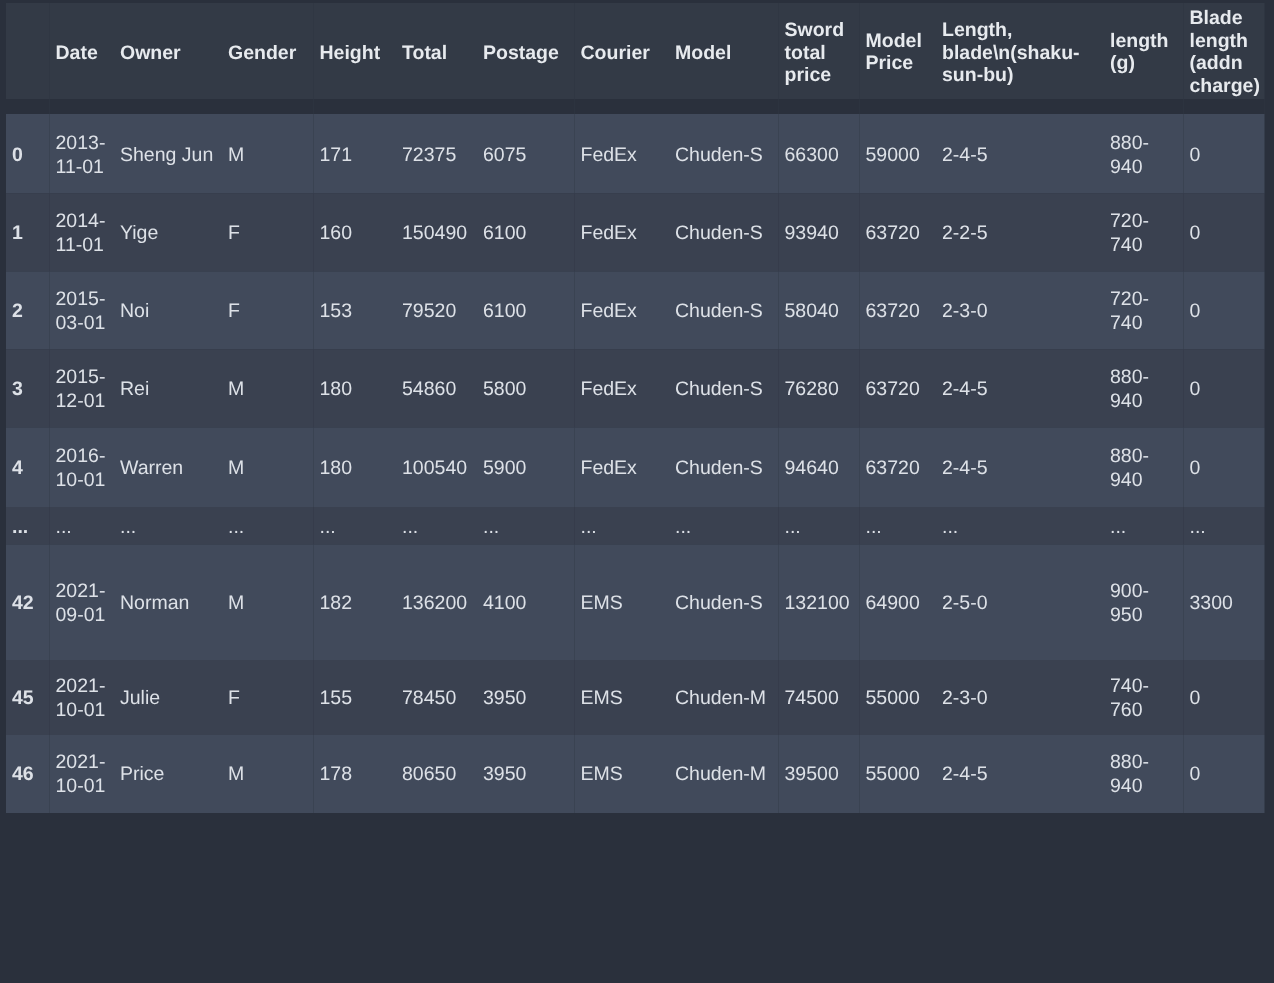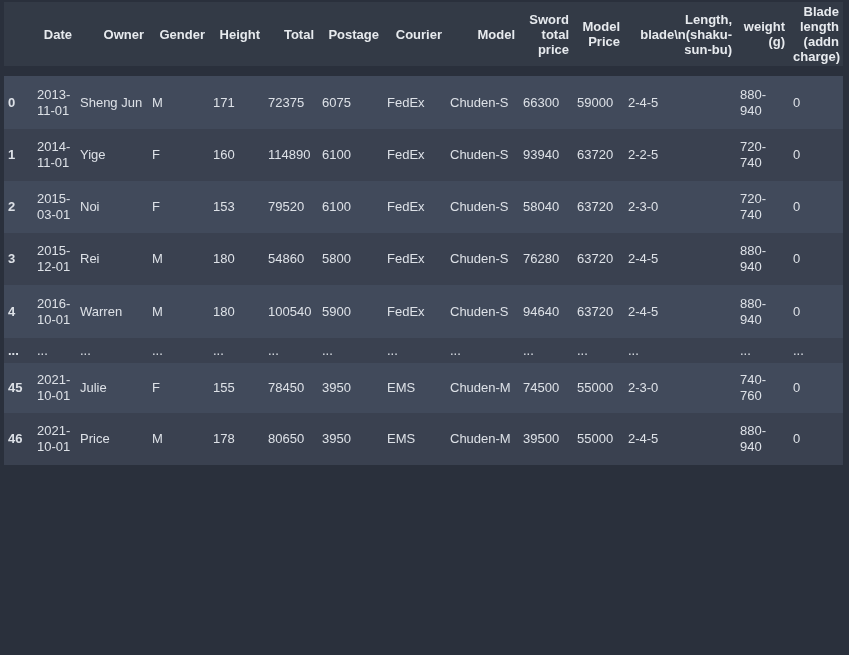--- a/index.html
+++ b/index.html
@@ -13,21 +13,21 @@
   table.df {
     border-collapse:separate; border-spacing:0;
     table-layout:fixed; width:839px;
     color:var(--text, #dde1e7);
     font-size:13px; line-height:16px;
   }
   thead tr { height:74px; }
   thead th {
     background:var(--header_bg, #333a46);
     color:var(--header_text, #e7eaee);
-    font-weight:bold; text-align:right; vertical-align:middle;
+    font-weight:bold; text-align:left; vertical-align:middle;
     padding:2px 4px; line-height:15px;
     border-bottom:10px solid var(--page_bg, #2a303c);
     overflow:hidden;
   }
   tbody th, tbody td {
     text-align:left; vertical-align:middle;
     padding:2px 4px; overflow:hidden;
   }
   tbody th { font-weight:bold; }
   tbody td { font-weight:normal; }
@@ -62,21 +62,21 @@
         <th>Owner</th>
         <th>Gender</th>
         <th>Height</th>
         <th>Total</th>
         <th>Postage</th>
         <th>Courier</th>
         <th>Model</th>
         <th>Sword total price</th>
         <th>Model Price</th>
         <th>Length, blade\n(shaku-sun-bu)</th>
-        <th>weight (g)</th>
+        <th>length (g)</th>
         <th>Blade length (addn charge)</th>
       </tr>
     </thead>
     <tbody>
       <tr style="height:53px">
         <th>0</th>
         <td>2013-11-01</td>
         <td>Sheng Jun</td>
         <td>M</td>
         <td>171</td>
@@ -89,21 +89,21 @@
         <td>2-4-5</td>
         <td>880-940</td>
         <td>0</td>
       </tr>
       <tr style="height:52px">
         <th>1</th>
         <td>2014-11-01</td>
         <td>Yige</td>
         <td>F</td>
         <td>160</td>
-        <td>114890</td>
+        <td>150490</td>
         <td>6100</td>
         <td>FedEx</td>
         <td>Chuden-S</td>
         <td>93940</td>
         <td>63720</td>
         <td>2-2-5</td>
         <td>720-740</td>
         <td>0</td>
       </tr>
       <tr style="height:52px">
@@ -162,20 +162,36 @@
         <td>...</td>
         <td>...</td>
         <td>...</td>
         <td>...</td>
         <td>...</td>
         <td>...</td>
         <td>...</td>
         <td>...</td>
         <td>...</td>
         <td>...</td>
+      </tr>
+      <tr style="height:77px">
+        <th>42</th>
+        <td>2021-09-01</td>
+        <td>Norman</td>
+        <td>M</td>
+        <td>182</td>
+        <td>136200</td>
+        <td>4100</td>
+        <td>EMS</td>
+        <td>Chuden-S</td>
+        <td>132100</td>
+        <td>64900</td>
+        <td>2-5-0</td>
+        <td>900-950</td>
+        <td>3300</td>
       </tr>
       <tr style="height:50px">
         <th>45</th>
         <td>2021-10-01</td>
         <td>Julie</td>
         <td>F</td>
         <td>155</td>
         <td>78450</td>
         <td>3950</td>
         <td>EMS</td>

